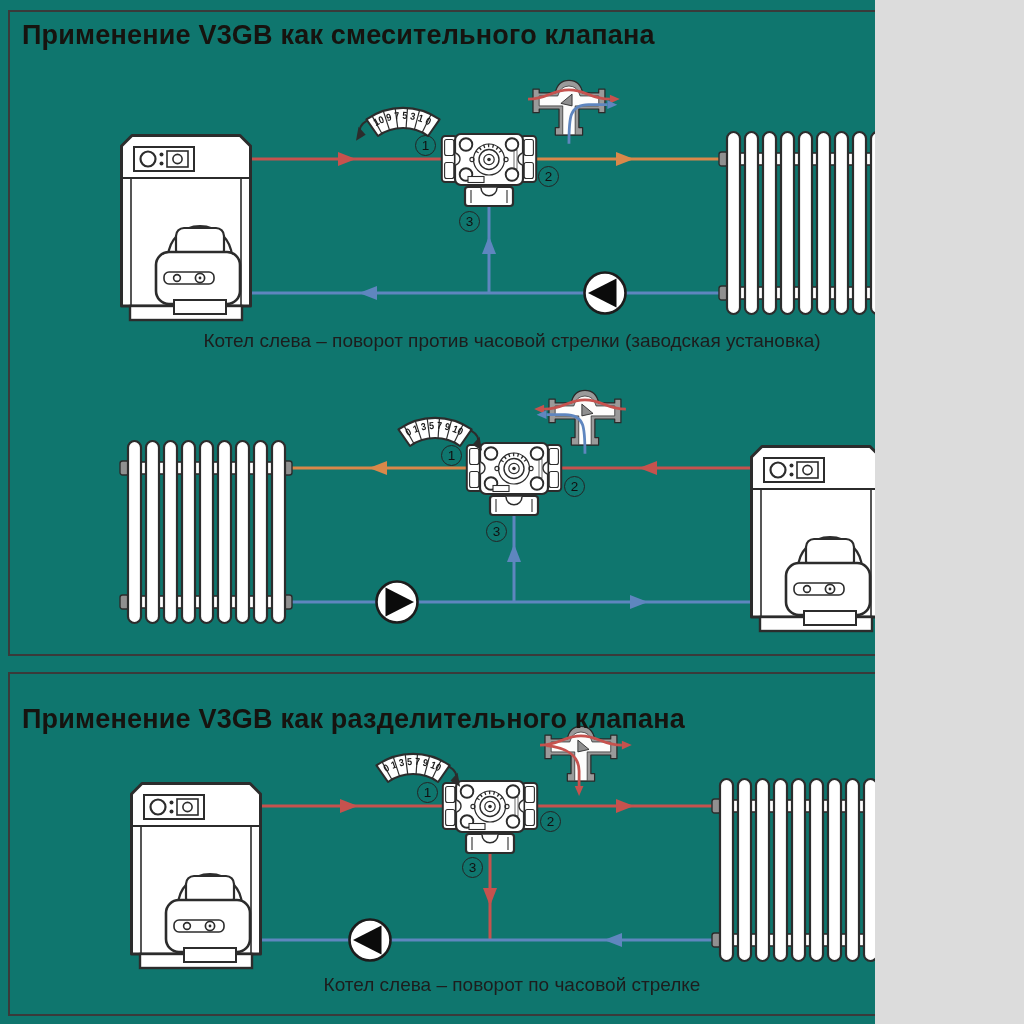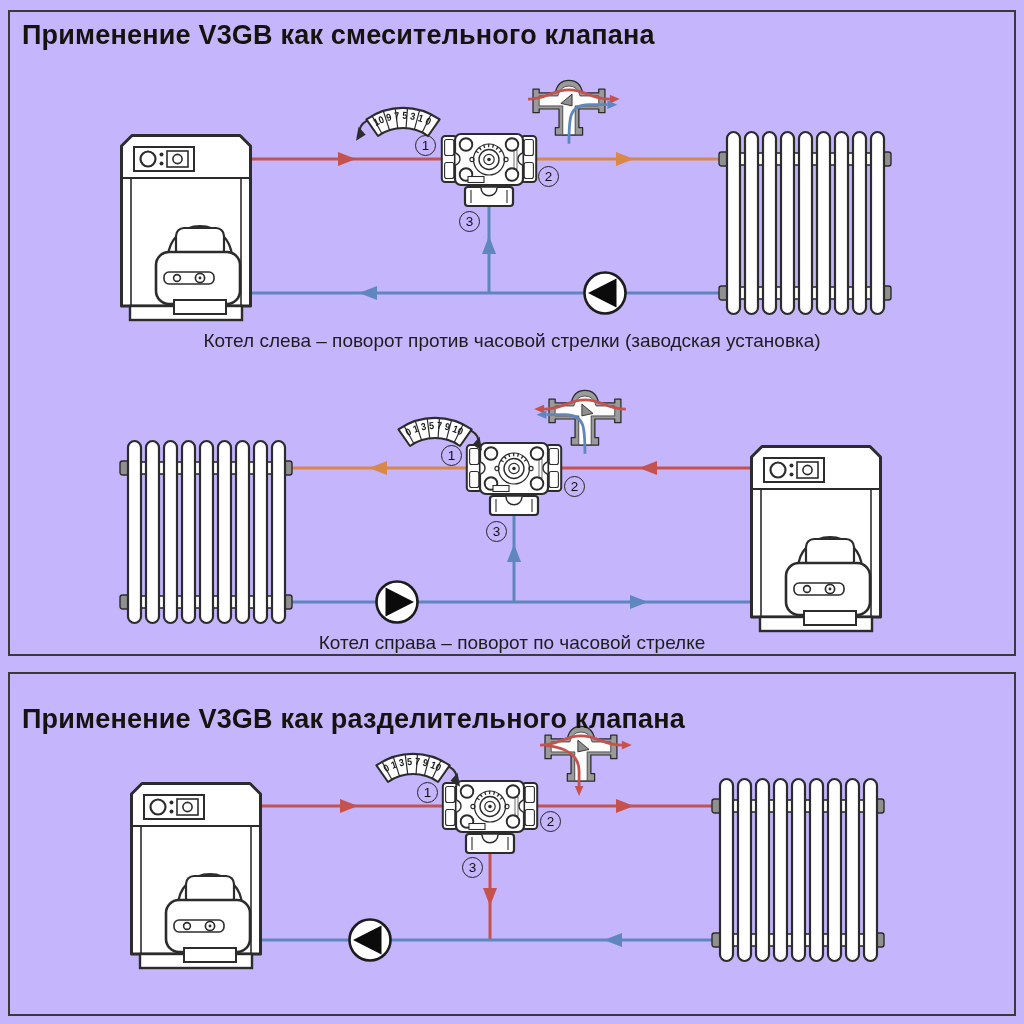--- a/index.html
+++ b/index.html
@@ -1,16 +1,16 @@
 <!DOCTYPE html>
 <html><head>
 <meta charset="utf-8">
 <style>
   html,body{margin:0;padding:0;background:#dcdcdc;}
-  .stage{position:relative;width:1024px;height:1024px;background:#c4b5fd;
+  .stage{position:relative;width:875px;height:1024px;background:#0f766e;
          font-family:"Liberation Sans",sans-serif;overflow:hidden;}
   .panel{position:absolute;left:8px;width:1004px;border:2px solid #3a3a3a;background:transparent;}
   #panel1{top:10px;height:642px;}
   #panel2{top:672px;height:340px;}
   .scene{position:absolute;left:0;top:0;width:1024px;height:1024px;}
   .title{position:absolute;left:22px;font-size:27px;font-weight:700;color:#16130f;letter-spacing:.2px;white-space:nowrap;}
   .caption{position:absolute;left:0;width:1024px;text-align:center;font-size:19px;color:#1d1d1d;}
   .port-label{position:absolute;width:21px;height:21px;border:1.6px solid #242424;border-radius:50%;
               font-size:13.5px;color:#111;display:flex;align-items:center;justify-content:center;
               box-sizing:border-box;background:transparent;}
@@ -223,21 +223,21 @@
         <path d="M2,35 C36,38 55,52 55,76 V100" fill="none" stroke="#c6524e" stroke-width="4.5"></path>
         <polygon points="48,100 62,100 55,116" fill="#c6524e"></polygon>
       </g>
     </g>
   </svg>
 
   <div class="title" style="top:20px">Применение V3GB как смесительного клапана</div>
   <div class="title" style="top:704px">Применение V3GB как разделительного клапана</div>
 
   <div class="caption" style="top:330px">Котел слева – поворот против часовой стрелки (заводская установка)</div>
-  <div class="caption" style="top:632px">Котел справа – поворот по часовой стрелке</div>
+  <div class="caption" style="top:974px">Котел слева – поворот по часовой стрелке</div>
 
   <span class="port-label" style="left:415px;top:135px">1</span>
   <span class="port-label" style="left:538px;top:166px">2</span>
   <span class="port-label" style="left:459px;top:211px">3</span>
 
   <span class="port-label" style="left:441px;top:445px">1</span>
   <span class="port-label" style="left:564px;top:476px">2</span>
   <span class="port-label" style="left:486px;top:521px">3</span>
 
   <span class="port-label" style="left:417px;top:782px">1</span>

